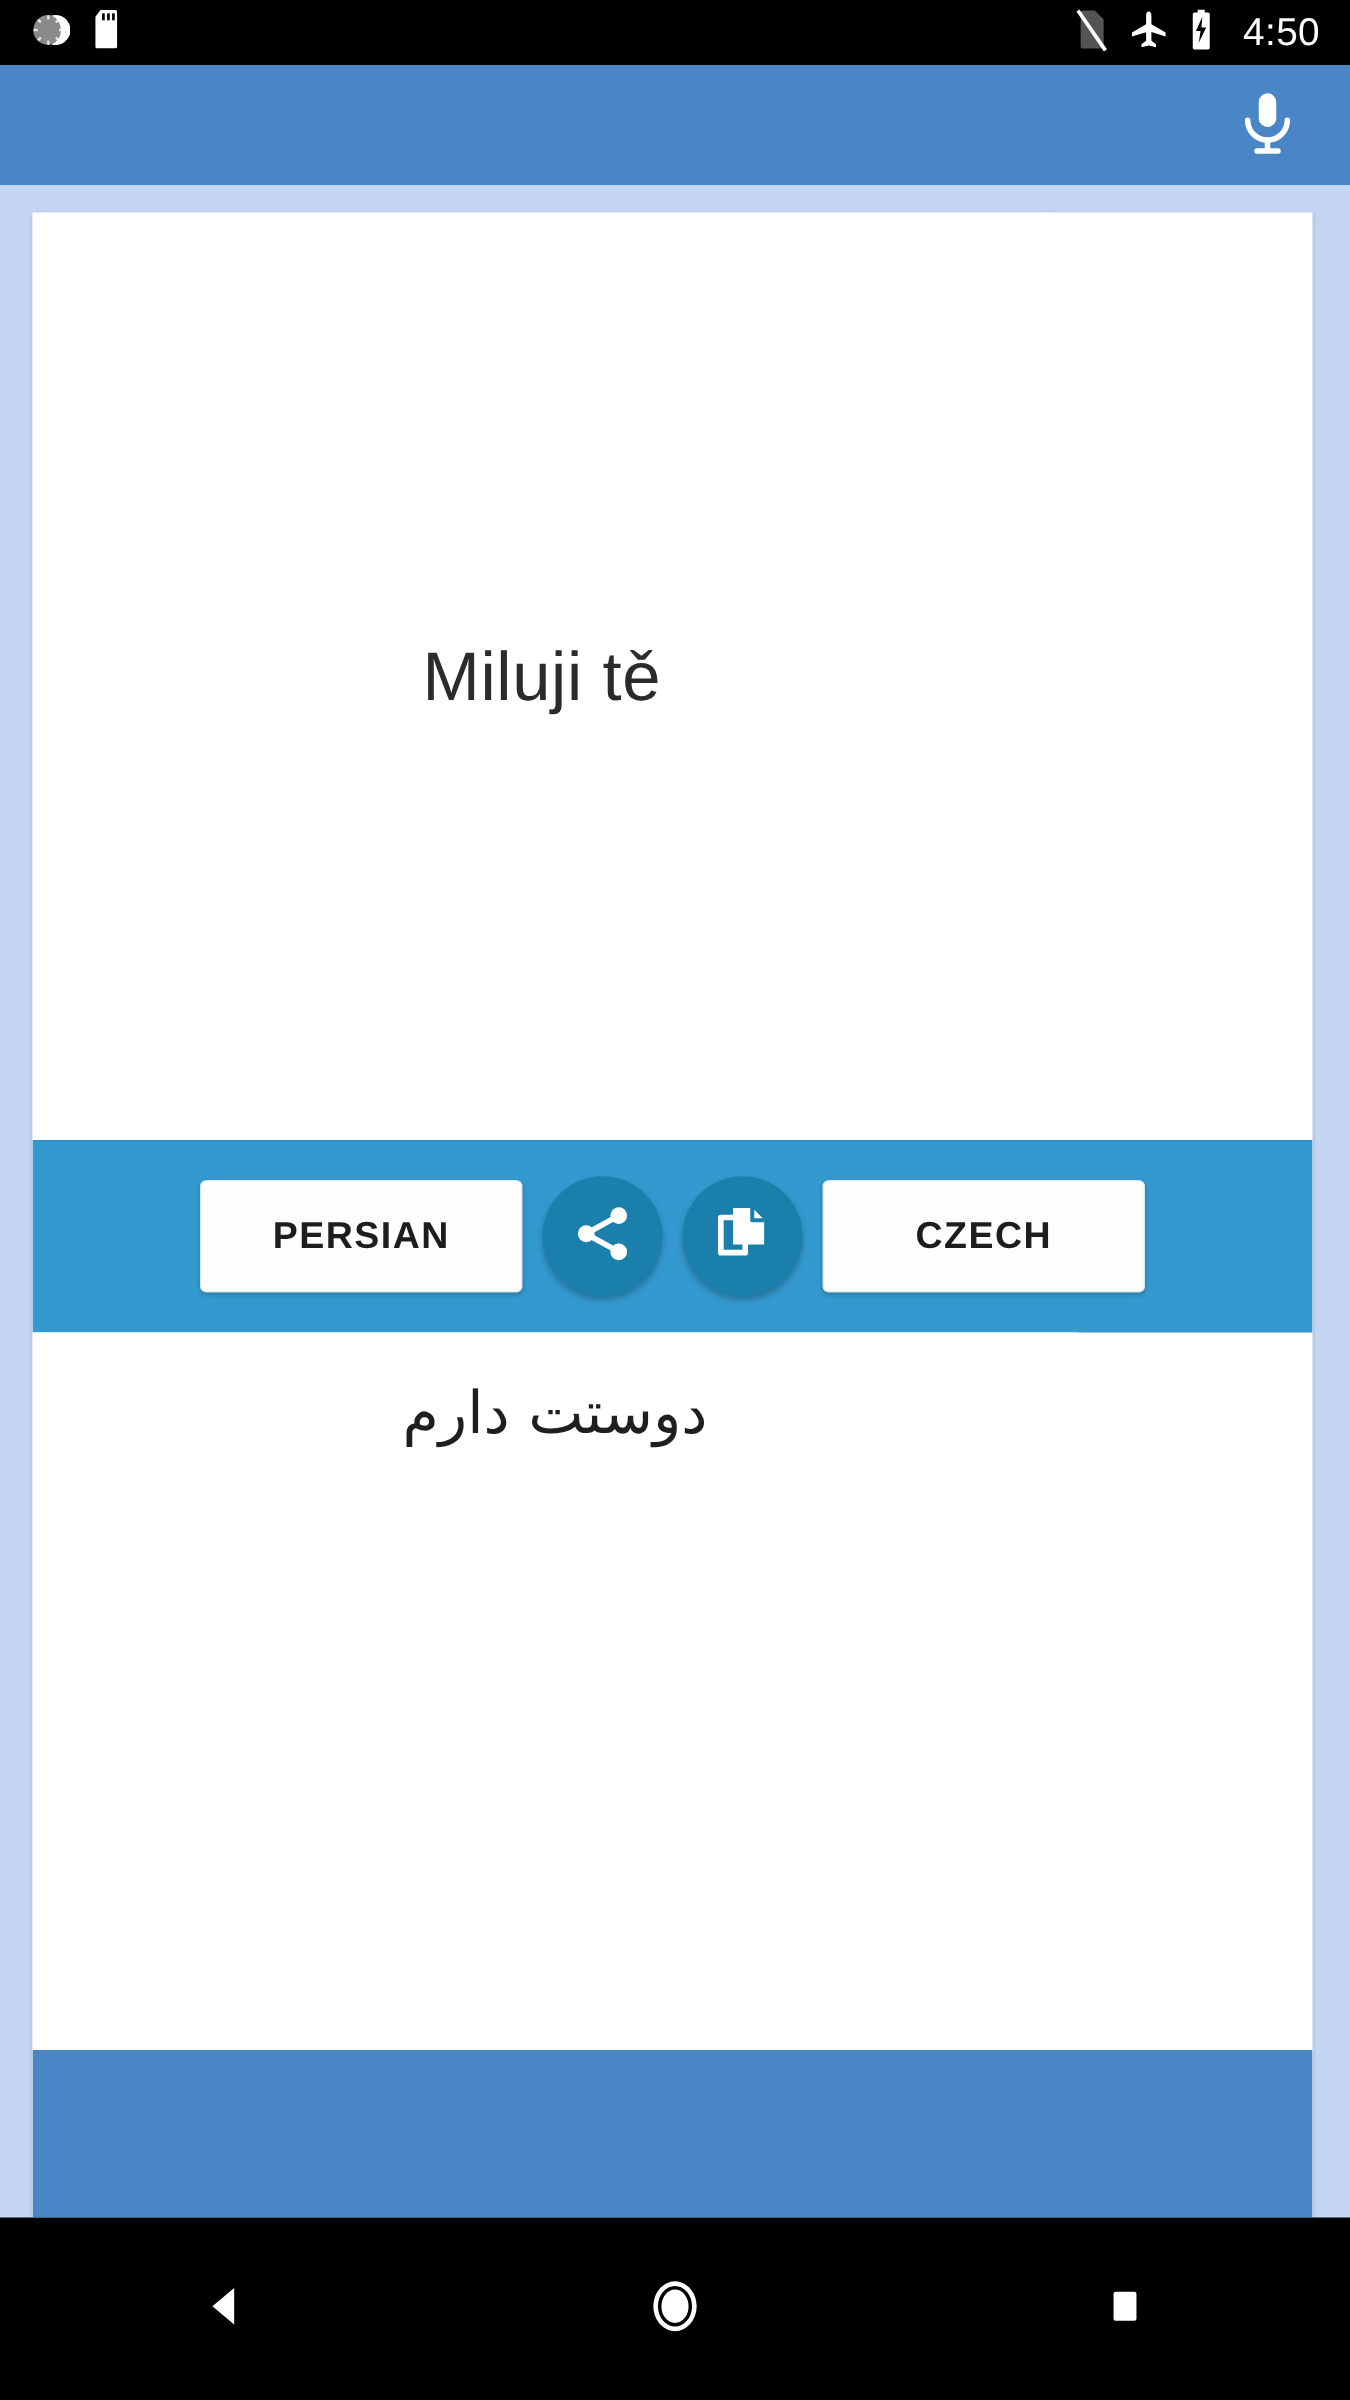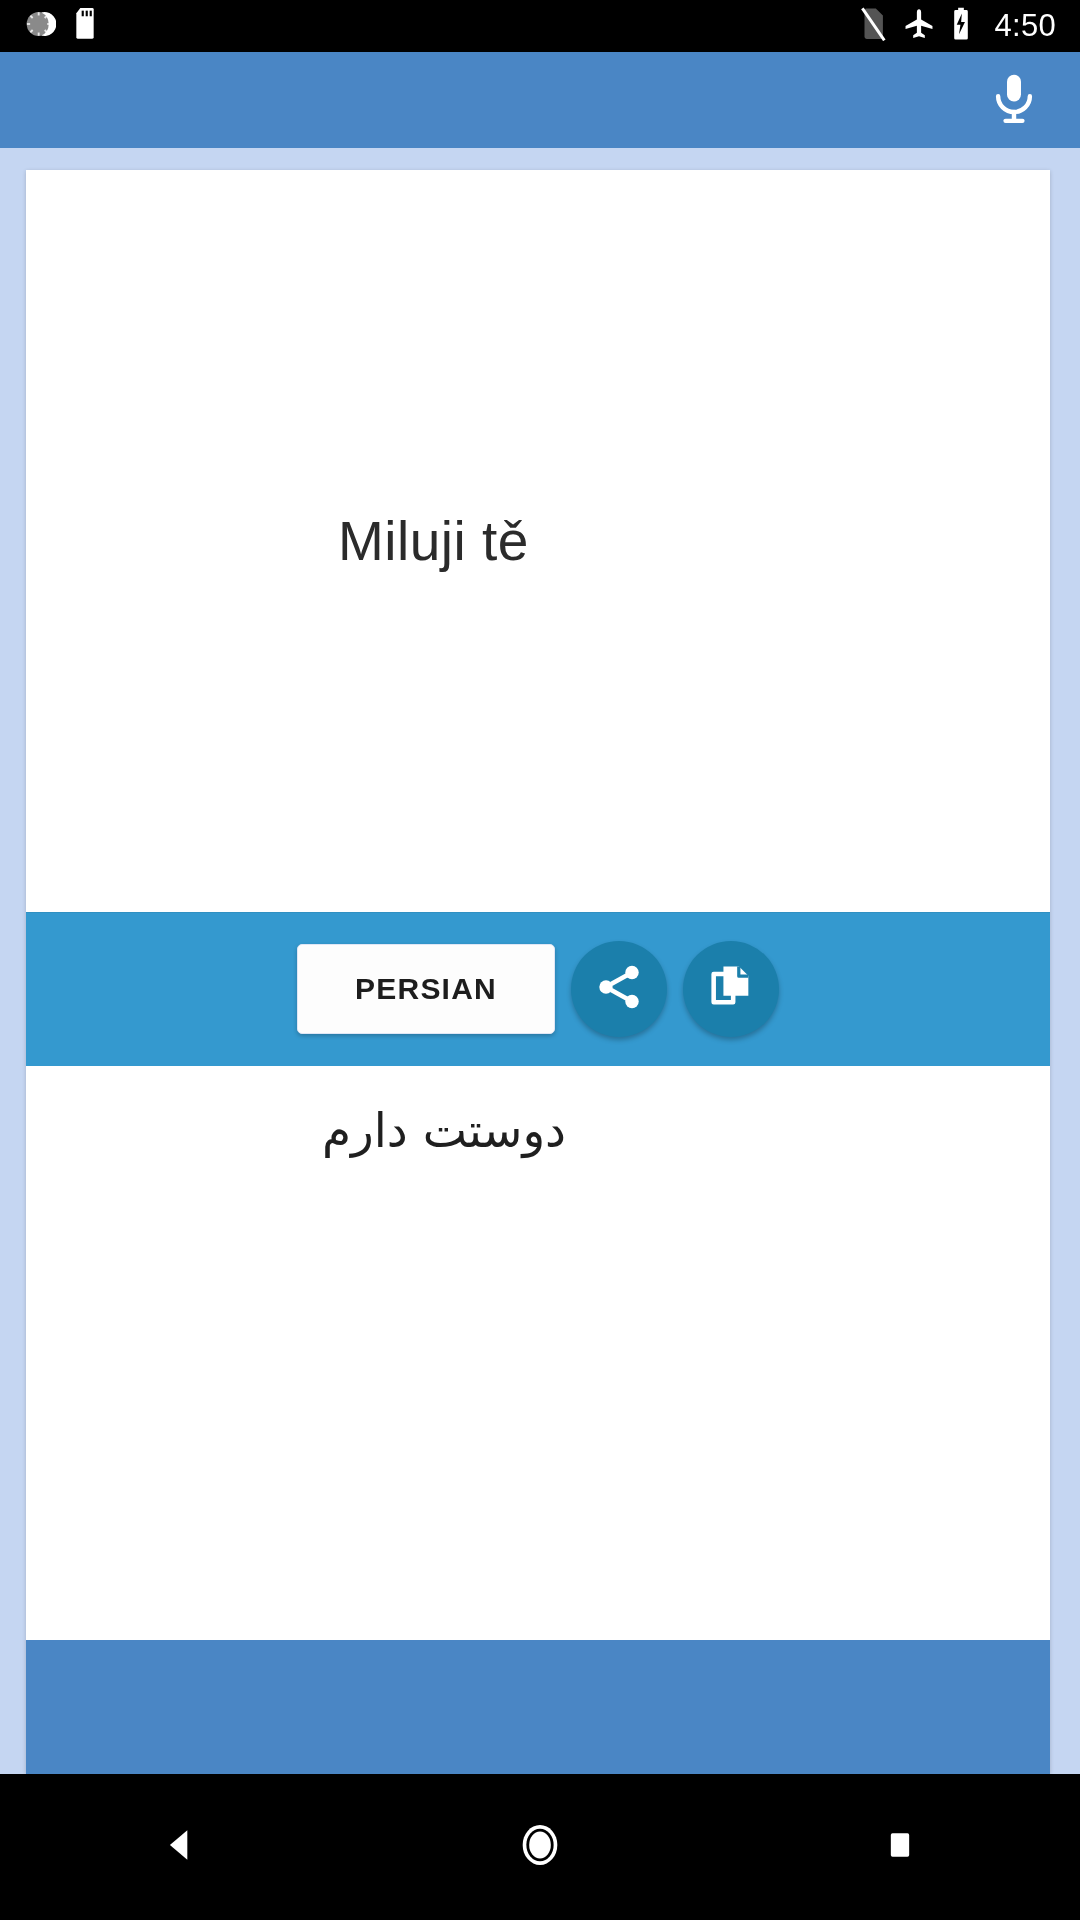--- a/index.html
+++ b/index.html
@@ -219,20 +219,21 @@
       <div class="round-btn">
         <span>
           <svg width="52" height="52" viewBox="0 0 24 24">
             <path d="M4 6h9v13H4z" fill="none" stroke="#ffffff" stroke-width="2.1" stroke-linejoin="round"></path>
             <path d="M8.5 2.5h7.2L20 6.8V16H8.5z" fill="#ffffff"></path>
             <path d="M15.6 2.5V7H20" fill="none" stroke="#1b7fab" stroke-width="1.5" stroke-linejoin="round"></path>
           </svg>
         </span>
       </div>
 
+      <div class="lang-btn">CZECH</div>
     </div>
 
     <div class="target-pane">
       <div class="target-text">دوستت دارم</div>
     </div>
 
     <div class="card-footer"></div>
   </div>
 
   <div class="navbar">

